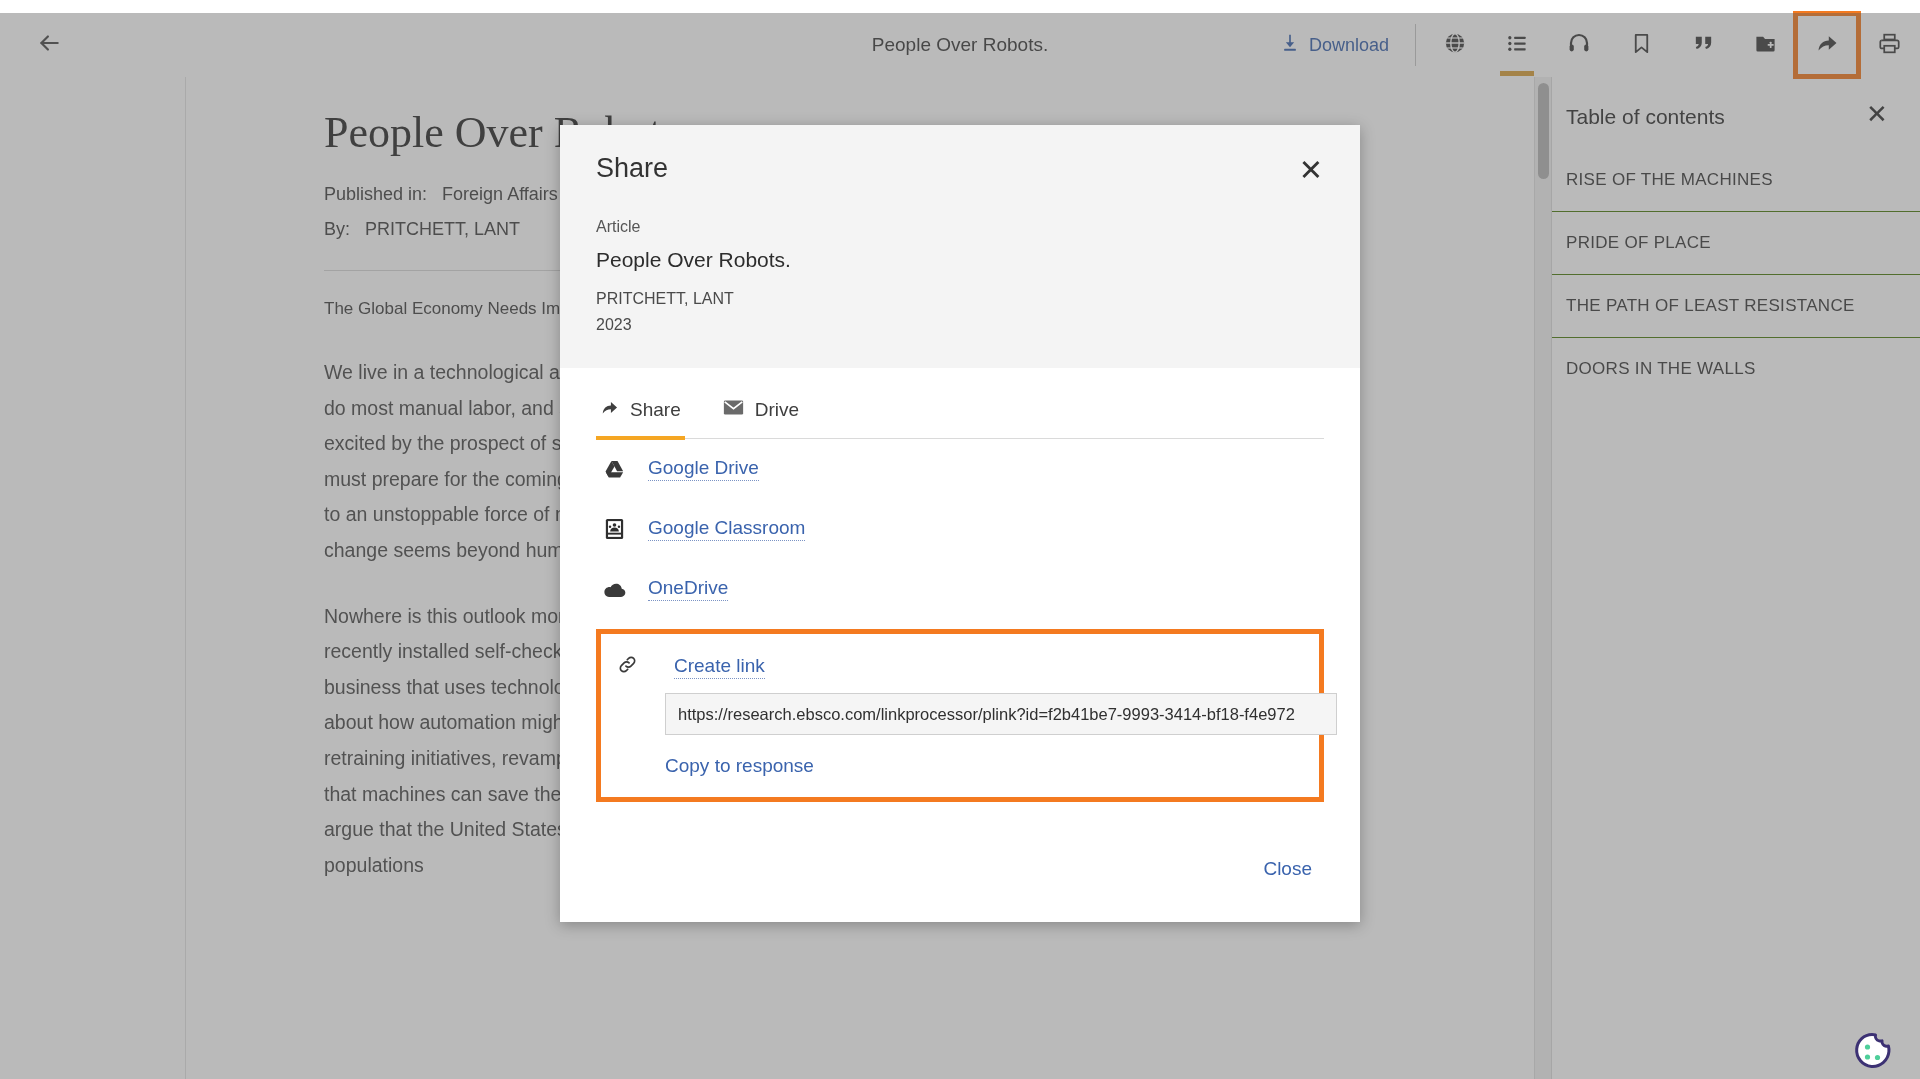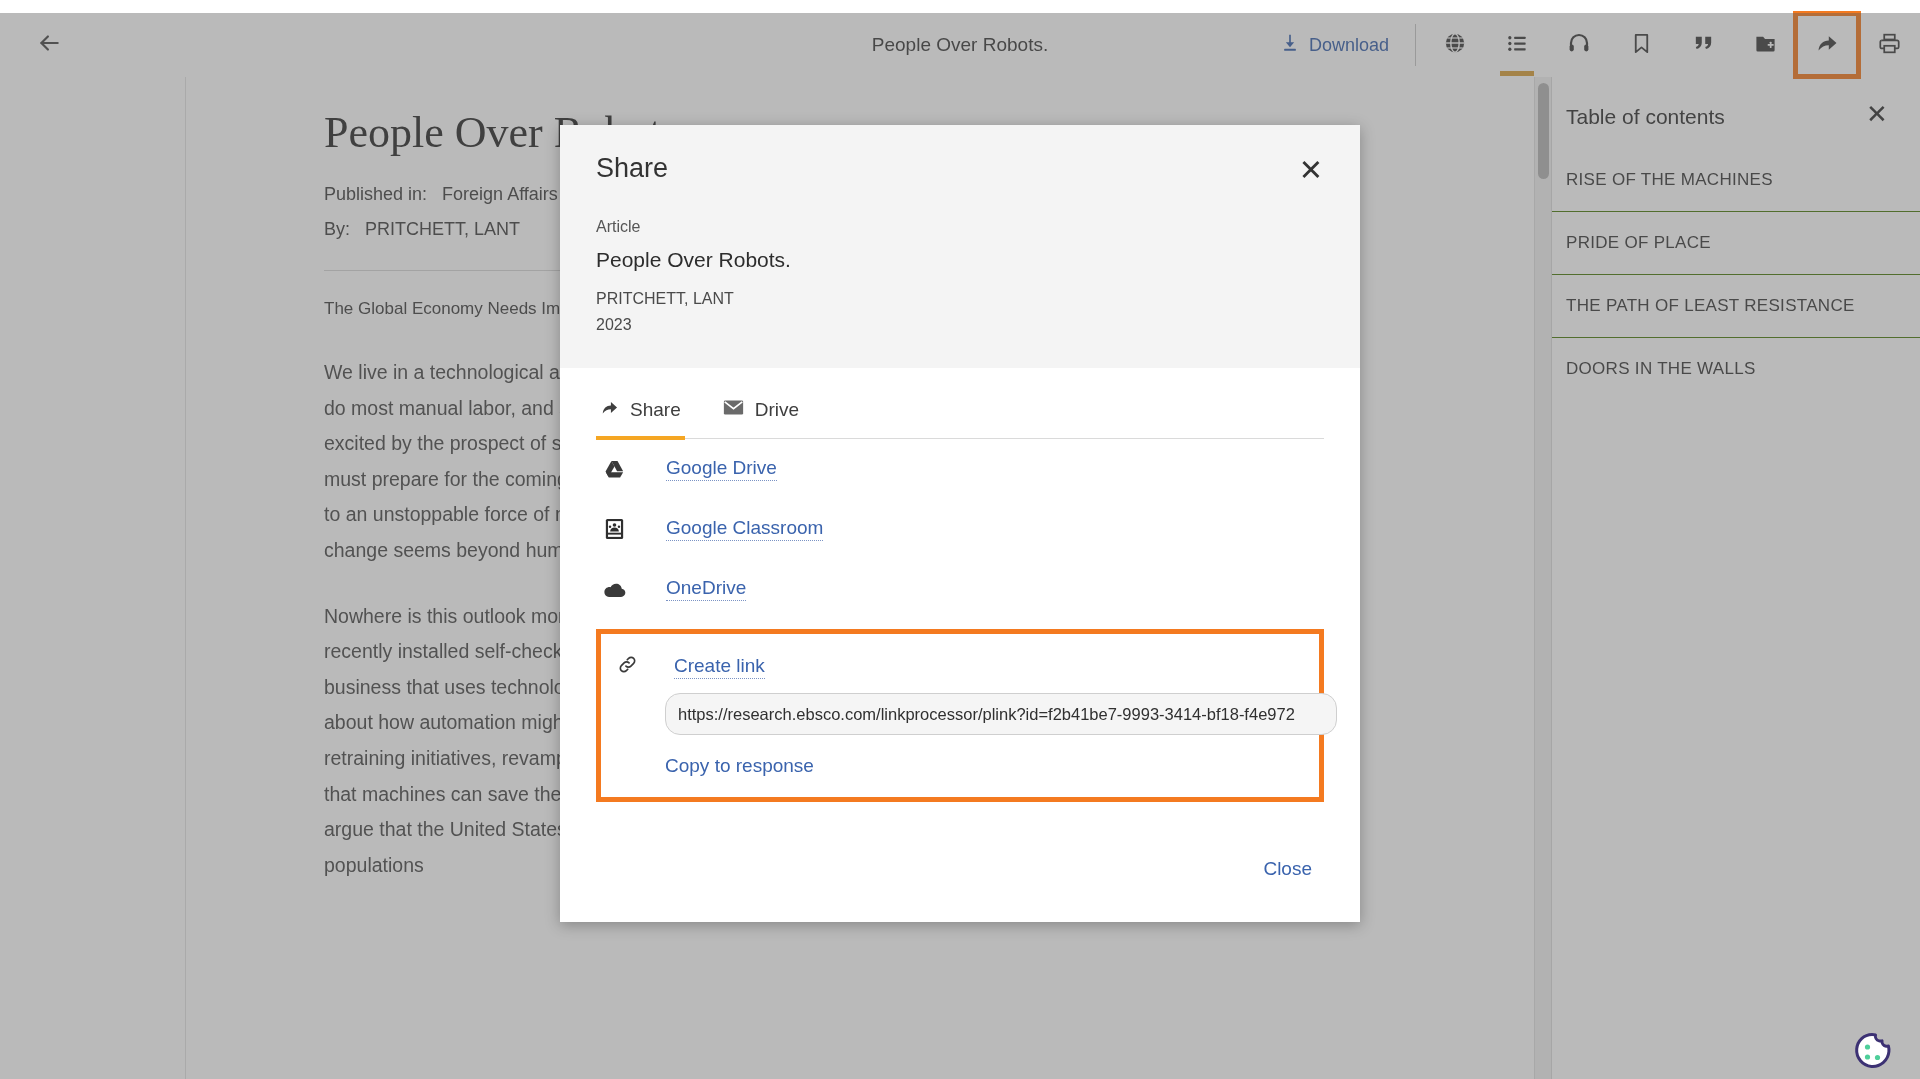--- a/index.html
+++ b/index.html
@@ -258,21 +258,21 @@
   .tab.active::after {
     content: "";
     position: absolute;
     bottom: -2px; left: 0; right: 0;
     height: 4px;
     background: #f5a623;
   }
 
   .share-row {
     display: flex; align-items: center;
-    gap: 40px;
+    gap: 22px;
     padding: 18px 0 18px 6px;
   }
   .share-row .s-icon {
     width: 24px; display: flex; align-items: center; justify-content: center;
     color: #3a3a3a;
   }
   .share-link {
     font-size: 19px;
     color: #3a63ad;
     text-decoration: none;
@@ -291,21 +291,21 @@
     gap: 36px;
     padding: 4px 0 14px 6px;
   }
   #link-field {
     display: block;
     margin-left: 54px;
     width: 672px;
     height: 42px;
     background: #f5f5f5;
     border: 1px solid #cfcfcf;
-    border-radius: 15px;
+    border-radius: 0;
     font-family: "Liberation Sans", sans-serif;
     font-size: 16.5px;
     color: #303030;
     padding: 0 12px;
     white-space: nowrap;
     overflow: hidden;
     line-height: 40px;
   }
   #copy-clipboard {
     display: inline-block;

